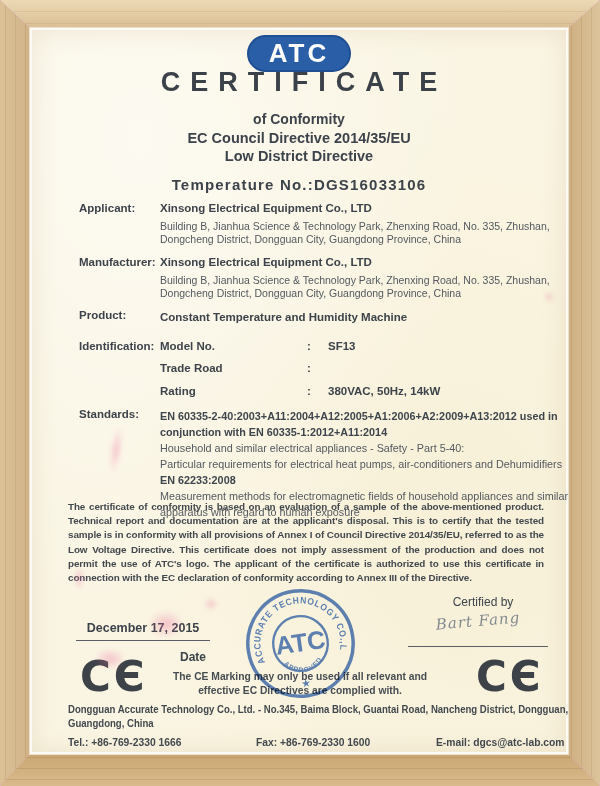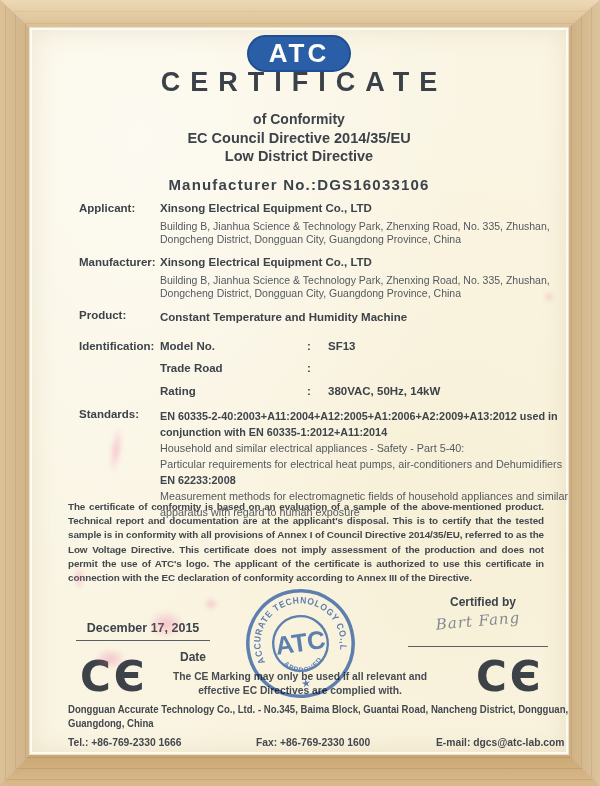--- a/index.html
+++ b/index.html
@@ -59,21 +59,21 @@
   .id-val{left:296px;font-size:11.5px;font-weight:bold;white-space:nowrap;}
   .tradelogo{color:#6f757c;font-size:13.5px;letter-spacing:.5px;font-family:"DejaVu Sans",sans-serif;}
   .tradelogo sup{font-size:8px;}
 
   .stds{left:128px;top:378px;width:414px;font-size:10.8px;line-height:16px;color:#54595f;}
   .stds .b{color:#3f454c;}
 
   .decl{left:36px;top:470px;width:476px;font-size:9.9px;font-weight:bold;
     line-height:14.2px;text-align:justify;color:#43484e;letter-spacing:-.1px;}
 
-  .certby{left:386px;top:565px;width:130px;text-align:center;font-size:12px;font-weight:bold;}
+  .certby{left:386px;top:565px;width:130px;text-align:center;font-size:12px;font-weight:normal;}
   .sig{left:380px;top:582px;width:132px;text-align:center;
     font-family:"DejaVu Serif",serif;font-style:italic;font-size:15px;
     color:#84898f;transform:rotate(-5deg);letter-spacing:1px;}
   .sigline{left:376px;top:616px;width:140px;border-top:1.3px solid #5a5f66;height:0;}
   .dateval{left:48px;top:591px;width:126px;text-align:center;font-size:12.5px;font-weight:bold;}
   .dateline{left:44px;top:610px;width:134px;border-top:1.3px solid #5a5f66;height:0;}
   .datelbl{left:48px;top:620px;width:126px;text-align:right;font-size:12px;font-weight:bold;}
 
   .stampbox{left:210px;top:555px;width:117px;height:117px;z-index:5;
     transform:rotate(-8deg);opacity:.9;mix-blend-mode:multiply;}
@@ -104,21 +104,21 @@
 
   <div class="paper">
 
     <div class="abs pill">
       <span>ATC</span>
     </div>
     <div class="abs ctr subtitle ink">of Conformity</div>
     <div class="abs ctr title">CERTIFICATE</div>
     <div class="abs ctr dir1 ink">EC Council Directive 2014/35/EU</div>
     <div class="abs ctr dir2 ink">Low District Directive</div>
-    <div class="abs ctr reg ink">Manufacturer No.:DGS16033106</div>
+    <div class="abs ctr reg ink">Temperature No.:DGS16033106</div>
 
     <div class="abs lbl ink" style="top:172px">Applicant:</div>
     <div class="abs val ink" style="top:172px">Xinsong Electrical Equipment Co., LTD</div>
     <div class="abs addr soft" style="top:190px">Building B, Jianhua Science &amp; Technology Park, Zhenxing Road, No. 335, Zhushan,</div>
     <div class="abs addr soft" style="top:203px">Dongcheng District, Dongguan City, Guangdong Province, China</div>
 
     <div class="abs lbl ink" style="top:226px">Manufacturer:</div>
     <div class="abs val ink" style="top:226px">Xinsong Electrical Equipment Co., LTD</div>
     <div class="abs addr soft" style="top:244px">Building B, Jianhua Science &amp; Technology Park, Zhenxing Road, No. 335, Zhushan,</div>
     <div class="abs addr soft" style="top:257px">Dongcheng District, Dongguan City, Guangdong Province, China</div>

